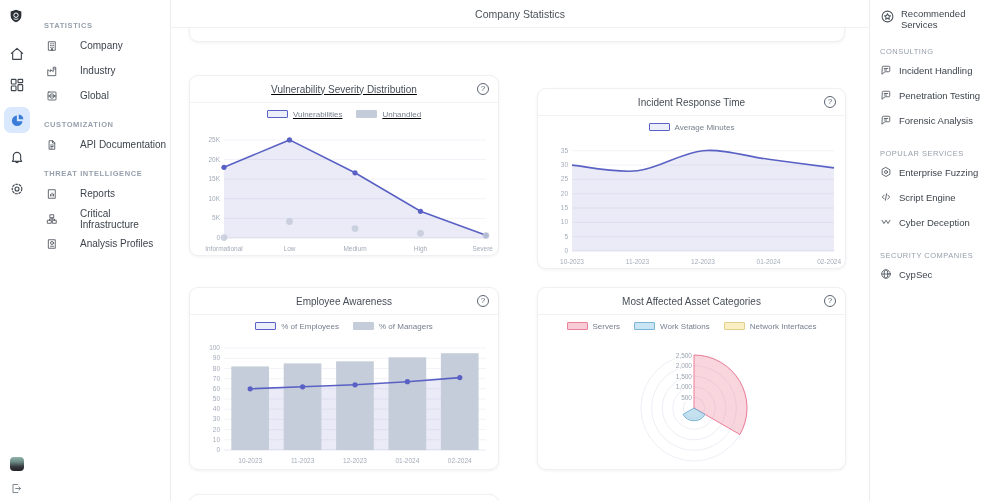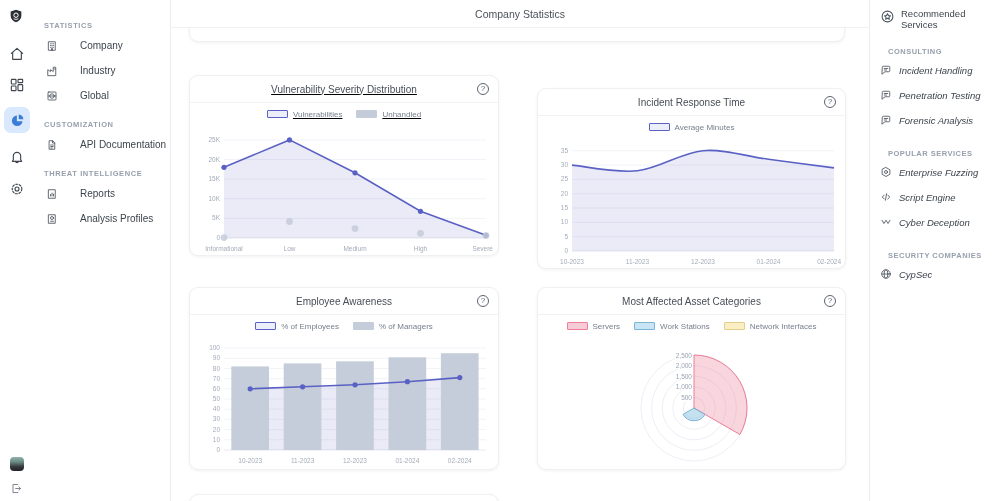--- a/index.html
+++ b/index.html
@@ -52,22 +52,22 @@
   svg.chart{display:block;margin:0 auto;}
   svg.chart text{font-size:6.5px;fill:#a4acb9;font-family:"Liberation Sans",sans-serif;}
   svg.chart text.halo{paint-order:stroke;stroke:#ffffff;stroke-width:2.5px;fill:#9aa3b0;}
 
   
   .rsb{position:absolute;left:870px;top:0;width:130px;height:501px;padding:8px 4px 0 10px;box-sizing:border-box;background:#fff;}
   .rs-rec{display:flex;gap:6px;align-items:flex-start;font-size:9.5px;color:#3d444d;line-height:1.2;cursor:pointer;}
   .ic16{width:15px;height:15px;color:#4b535c;margin-top:1px;flex:0 0 auto;display:flex;}
   .ic16 svg{width:100%;height:100%;}
   .rs-rec span.lbl{width:78px;}
-  .rs-h{margin:16px 8px 2px;font-size:7.5px;font-weight:bold;color:#97a0ad;letter-spacing:.5px;line-height:9px;}
-  .rs-i{display:flex;align-items:center;gap:7px;height:25px;font-size:9.5px;color:#3d444d;cursor:pointer;font-style:italic;}
+  .rs-h{margin:16px 0 2px;font-size:7.5px;font-weight:normal;color:#97a0ad;letter-spacing:.5px;line-height:9px;}
+  .rs-i{display:flex;align-items:center;gap:7px;height:25px;font-size:9.5px;color:#3d444d;cursor:pointer;}
 </style>
 </head>
 <body>
 
 <aside class="rail">
   <div class="ri" style="top:8px;left:8px">
       <svg viewBox="0 0 24 24">
         <path d="M12 2.5l8 2.8v6.2c0 4.8-3.3 8.2-8 9.9-4.7-1.7-8-5.1-8-9.9V5.3z" fill="#2c3036"></path>
         <circle cx="12" cy="10.8" r="3.3" fill="none" stroke="#fff" stroke-width="1.5"></circle>
         <path d="M9 16.3c1.8 1.1 4.2 1.1 6 0" stroke="#fff" stroke-width="1.4" fill="none" stroke-linecap="round"></path>
@@ -162,20 +162,31 @@
 
   <div class="sb-h">THREAT INTELLIGENCE</div>
   <div class="sb-i">
     <span class="ic">
         <svg viewBox="0 0 24 24" fill="none" stroke="currentColor" stroke-width="1.7" stroke-linecap="round" stroke-linejoin="round">
           <rect x="5.5" y="3.5" width="13" height="17"></rect>
           <path d="M9 16v-3M12 16v-6M15 16v-4"></path>
         </svg>
       </span>
     <span>Reports</span>
+  </div>
+  <div class="sb-i">
+    <span class="ic">
+        <svg viewBox="0 0 24 24" fill="none" stroke="currentColor" stroke-width="1.7" stroke-linecap="round" stroke-linejoin="round">
+          <rect x="8.5" y="3.5" width="7" height="6"></rect>
+          <rect x="3.5" y="14.5" width="7" height="6"></rect>
+          <rect x="13.5" y="14.5" width="7" height="6"></rect>
+          <path d="M12 9.5v2.5M7 14.5V12h10v2.5"></path>
+        </svg>
+      </span>
+    <span>Critical Infrastructure</span>
   </div>
   <div class="sb-i">
     <span class="ic">
         <svg viewBox="0 0 24 24" fill="none" stroke="currentColor" stroke-width="1.7" stroke-linecap="round" stroke-linejoin="round">
           <rect x="5.5" y="3.5" width="13" height="17"></rect>
           <circle cx="12" cy="10" r="3"></circle>
           <path d="M9 16.5h6"></path>
         </svg>
       </span>
     <span>Analysis Profiles</span>

